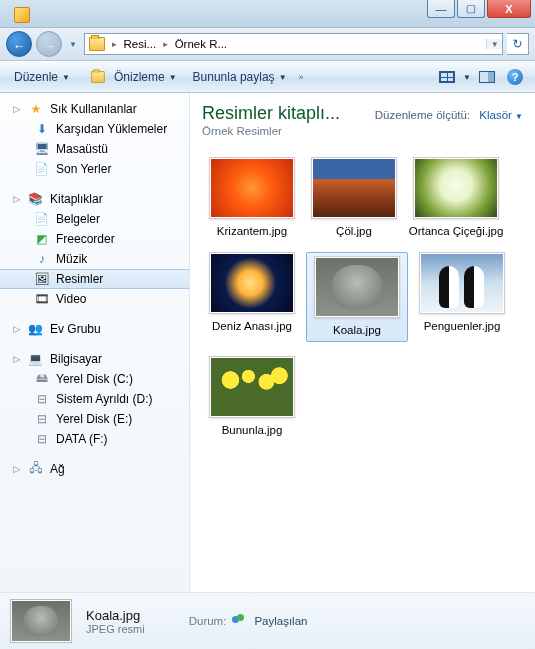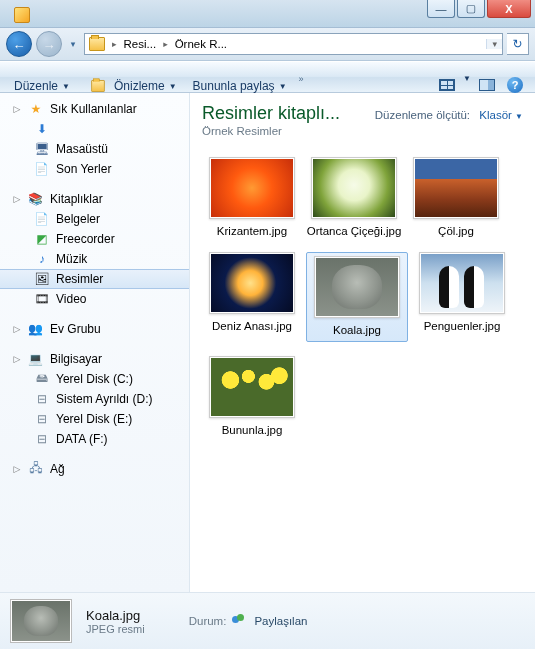--- a/index.html
+++ b/index.html
@@ -20,21 +20,21 @@
 .addr { flex:1; height:22px; background:#fff; border:1px solid #8aa3bb; display:flex; align-items:center; font-size:11.5px; overflow:hidden; }
 .addr .seg { display:flex; align-items:center; height:100%; padding:10px 4px; white-space:nowrap; }
 .addr .tick { color:#666; font-size:9px; padding:0 3px; }
 .folder-icon { width:16px; height:14px; background: linear-gradient(180deg,#ffe7a0,#f5c24a); border:1px solid #c7951a; border-radius:1px; margin:0 4px; position:relative;}
 .folder-icon::before{content:"";position:absolute;top:-3px;left:1px;width:6px;height:3px;background:#f5c24a;border:1px solid #c7951a;border-bottom:none;border-radius:1px 1px 0 0;}
 .refresh-cell { width:22px; height:22px; border:1px solid #8aa3bb; border-left:none; background:#fff; display:flex; align-items:center; justify-content:center; color:#1a5ea8; font-size:12px;}
 .search { width:166px; height:22px; border:1px solid #8aa3bb; background:#fff; display:flex; align-items:center; padding:0 5px; color:#888; font-style:italic; font-size:11.5px; margin-left:4px; position:relative; }
 .search .mag { margin-left:auto; color:#5b7ea3; font-style:normal; }
 
 
-.toolbar { height: 32px; background: linear-gradient(180deg,#f7fbff,#dbe9f5 48%,#cfe0ef 52%,#e8f2fa); border-bottom:1px solid #b7cadc; border-top:1px solid #fff; display:flex; align-items:flex-start; padding:12px 8px; gap:4px; font-size:12px; color:#1a3c66; }
+.toolbar { height: 32px; background: linear-gradient(180deg,#f7fbff,#dbe9f5 48%,#cfe0ef 52%,#e8f2fa); border-bottom:1px solid #b7cadc; border-top:1px solid #fff; display:flex; align-items:center; padding:12px 8px; gap:4px; font-size:12px; color:#1a3c66; }
 .toolbar .btn { display:flex; align-items:center; height:24px; padding:0 6px; border-radius:2px; gap:4px; }
 .toolbar .btn .dd { font-size:8px; color:#1a3c66; }
 .toolbar .spacer { flex:1; }
 .toolbar .iconbtn { width:24px; height:22px; display:flex; align-items:center; justify-content:center; }
 .help-icon { width:16px;height:16px;border-radius:50%;background:radial-gradient(circle at 35% 30%,#6fb9f2,#1c6ec4);display:flex;align-items:center;justify-content:center;color:#fff;font-size:11px;font-weight:bold;}
 
 
 .body { display:flex; height: 499px; }
 .sidebar { width: 190px; background: linear-gradient(180deg,#fbfdff,#f1f6fb); border-right:1px solid #dde7f0; padding:6px 0; overflow:hidden; }
 .sidebar .group { margin-bottom:10px; }
@@ -161,20 +161,21 @@
 
   <div class="sidebar">
     <div class="group">
       <div class="row head">
           <span class="lead">▷</span>
           <span class="ficon star">★</span>
           <span>Sık Kullanılanlar</span>
         </div>
       <div class="row child">
           <span class="ficon blue">⬇</span>
+          <span>Karşıdan Yüklemeler</span>
         </div>
       <div class="row child">
           <span class="ficon mon">🖥</span>
           <span>Masaüstü</span>
         </div>
       <div class="row child">
           <span class="ficon lib">📄</span>
           <span>Son Yerler</span>
         </div>
     </div>
@@ -255,29 +256,29 @@
 
     <div class="grid">
       <div class="thumb">
           <div class="imgwrap">
             <div class="img fill-krizantem"></div>
           </div>
           <div class="cap">Krizantem.jpg</div>
         </div>
       <div class="thumb">
           <div class="imgwrap">
+            <div class="img fill-col"></div>
+          </div>
+          <div class="cap">Çöl.jpg</div>
+        </div>
+      <div class="thumb">
+          <div class="imgwrap">
             <div class="img fill-ortanca"></div>
           </div>
           <div class="cap">Ortanca Çiçeği.jpg</div>
-        </div>
-      <div class="thumb">
-          <div class="imgwrap">
-            <div class="img fill-col"></div>
-          </div>
-          <div class="cap">Çöl.jpg</div>
         </div>
       <div class="thumb">
           <div class="imgwrap">
             <div class="img fill-deniz"></div>
           </div>
           <div class="cap">Deniz Anası.jpg</div>
         </div>
       <div class="thumb selected-wrap">
           <div class="imgwrap">
             <div class="img fill-koala"></div>

